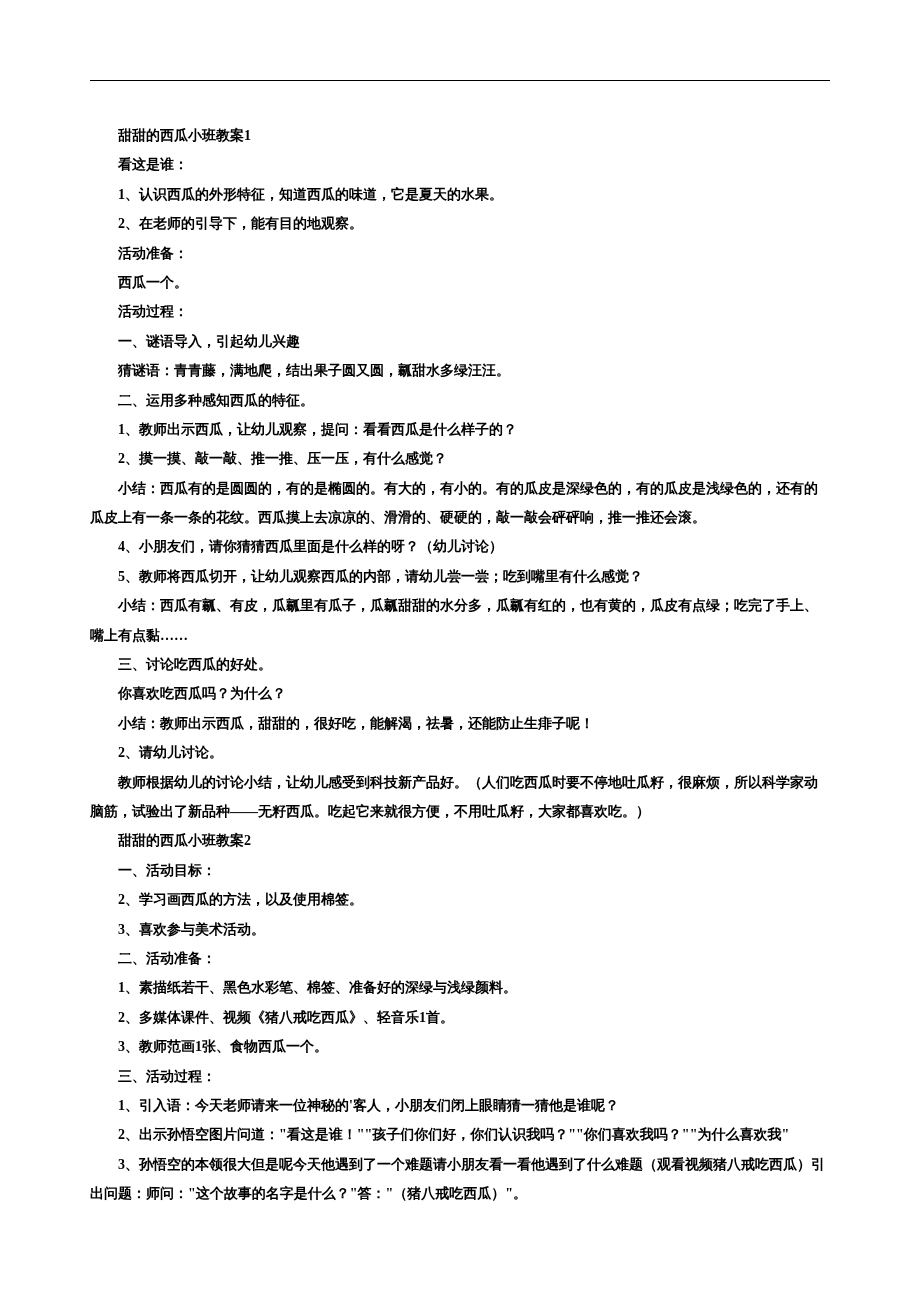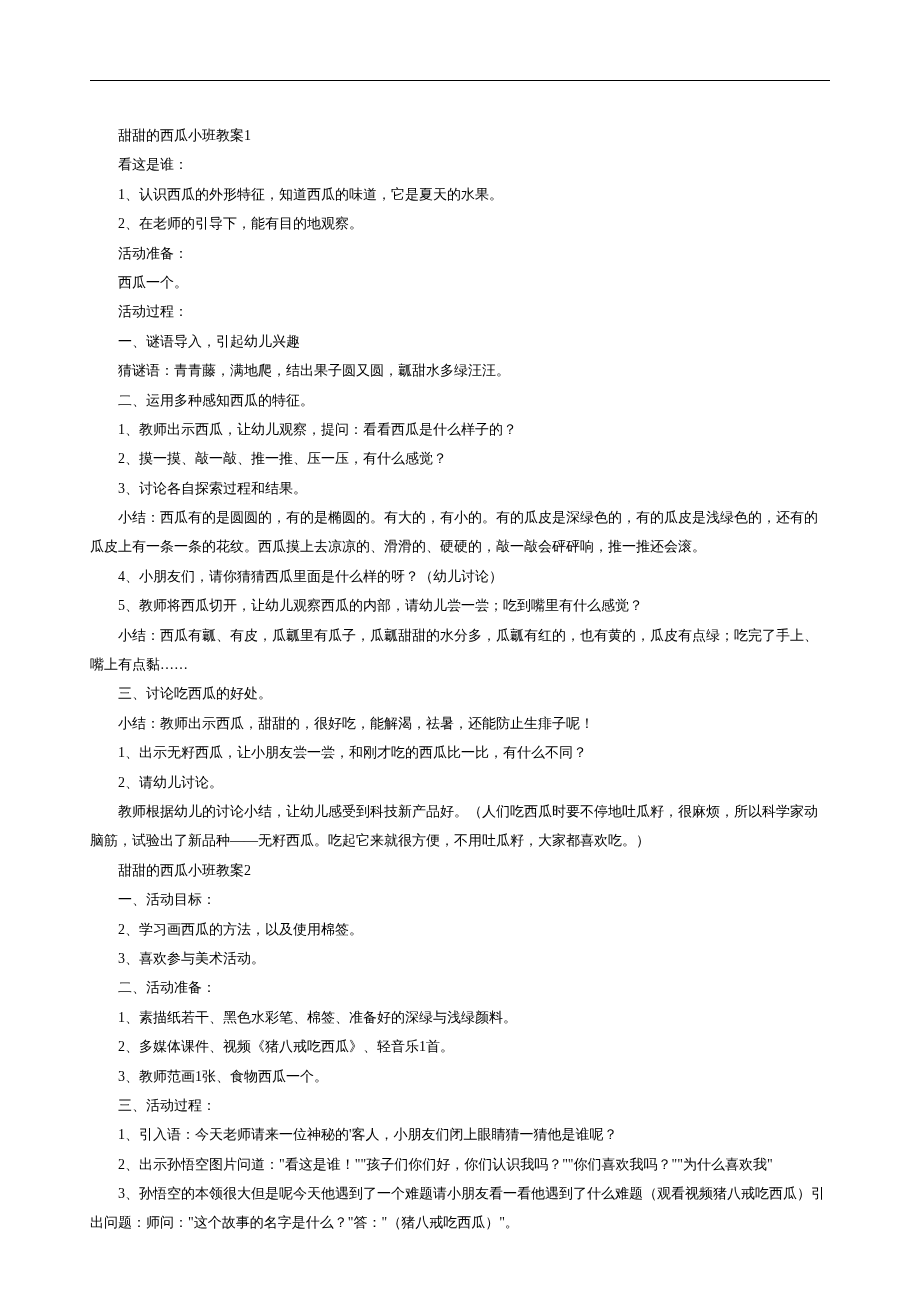--- a/index.html
+++ b/index.html
@@ -19,48 +19,48 @@
       border-top: 1px solid #000;
       margin-bottom: 40px;
     }
     .content {
       font-size: 14px;
       line-height: 2.1;
       color: #000;
     }
     .para {
       text-indent: 2em;
+      font-weight: bold;
     }
   </style>
 </head>
 <body>
 
 <hr class="divider">
 
 <div class="content" id="content-container">
     <p class="para">甜甜的西瓜小班教案1</p>
     <p class="para">看这是谁：</p>
     <p class="para">1、认识西瓜的外形特征，知道西瓜的味道，它是夏天的水果。</p>
     <p class="para">2、在老师的引导下，能有目的地观察。</p>
     <p class="para">活动准备：</p>
     <p class="para">西瓜一个。</p>
     <p class="para">活动过程：</p>
     <p class="para">一、谜语导入，引起幼儿兴趣</p>
     <p class="para">猜谜语：青青藤，满地爬，结出果子圆又圆，瓤甜水多绿汪汪。</p>
     <p class="para">二、运用多种感知西瓜的特征。</p>
     <p class="para">1、教师出示西瓜，让幼儿观察，提问：看看西瓜是什么样子的？</p>
     <p class="para">2、摸一摸、敲一敲、推一推、压一压，有什么感觉？</p>
-    <p class="para">3、讨论各自探索过程和结果。</p>
     <p class="para">小结：西瓜有的是圆圆的，有的是椭圆的。有大的，有小的。有的瓜皮是深绿色的，有的瓜皮是浅绿色的，还有的瓜皮上有一条一条的花纹。西瓜摸上去凉凉的、滑滑的、硬硬的，敲一敲会砰砰响，推一推还会滚。</p>
     <p class="para">4、小朋友们，请你猜猜西瓜里面是什么样的呀？（幼儿讨论）</p>
     <p class="para">5、教师将西瓜切开，让幼儿观察西瓜的内部，请幼儿尝一尝；吃到嘴里有什么感觉？</p>
     <p class="para">小结：西瓜有瓤、有皮，瓜瓤里有瓜子，瓜瓤甜甜的水分多，瓜瓤有红的，也有黄的，瓜皮有点绿；吃完了手上、嘴上有点黏……</p>
     <p class="para">三、讨论吃西瓜的好处。</p>
+    <p class="para">你喜欢吃西瓜吗？为什么？</p>
     <p class="para">小结：教师出示西瓜，甜甜的，很好吃，能解渴，祛暑，还能防止生痱子呢！</p>
-    <p class="para">1、出示无籽西瓜，让小朋友尝一尝，和刚才吃的西瓜比一比，有什么不同？</p>
     <p class="para">2、请幼儿讨论。</p>
     <p class="para">教师根据幼儿的讨论小结，让幼儿感受到科技新产品好。（人们吃西瓜时要不停地吐瓜籽，很麻烦，所以科学家动脑筋，试验出了新品种——无籽西瓜。吃起它来就很方便，不用吐瓜籽，大家都喜欢吃。）</p>
     <p class="para">甜甜的西瓜小班教案2</p>
     <p class="para">一、活动目标：</p>
     <p class="para">2、学习画西瓜的方法，以及使用棉签。</p>
     <p class="para">3、喜欢参与美术活动。</p>
     <p class="para">二、活动准备：</p>
     <p class="para">1、素描纸若干、黑色水彩笔、棉签、准备好的深绿与浅绿颜料。</p>
     <p class="para">2、多媒体课件、视频《猪八戒吃西瓜》、轻音乐1首。</p>
     <p class="para">3、教师范画1张、食物西瓜一个。</p>

